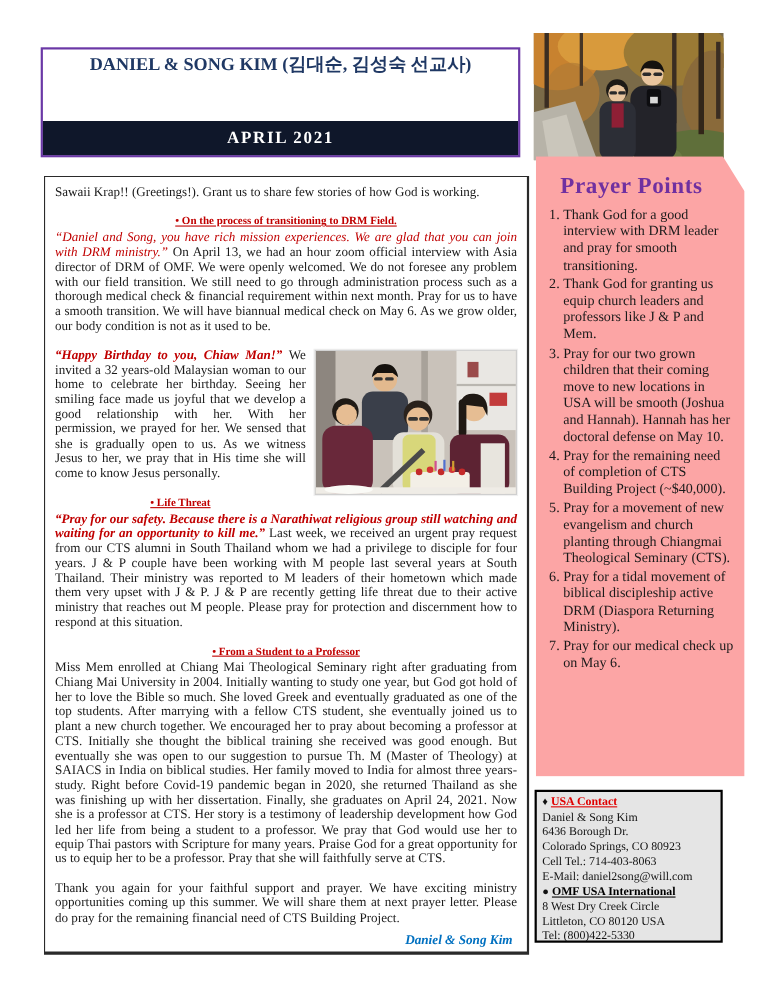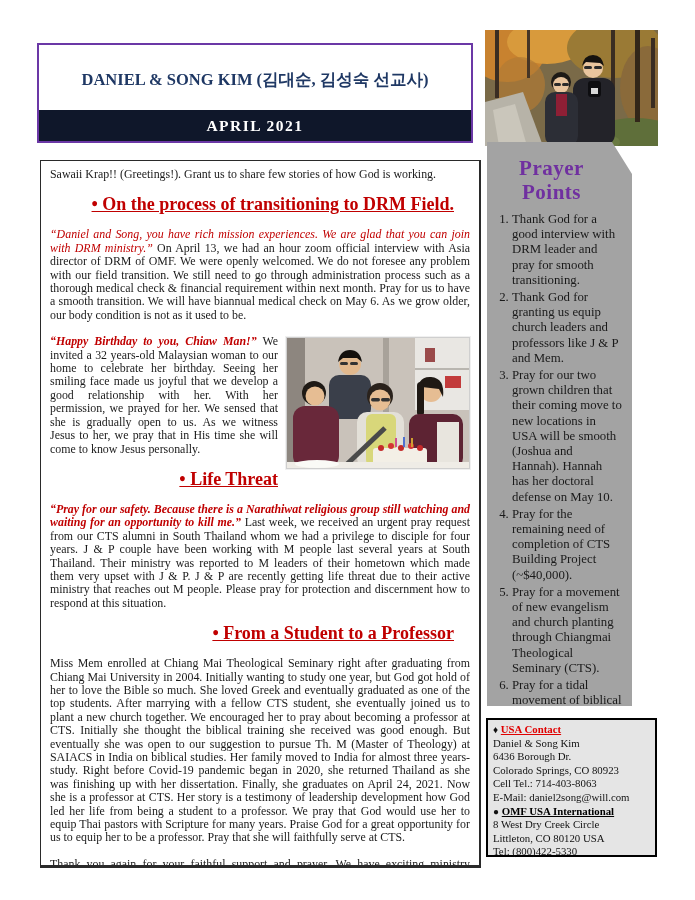--- a/index.html
+++ b/index.html
@@ -9,21 +9,21 @@
     -webkit-font-smoothing:antialiased;
   }
   .abs{position:absolute;box-sizing:border-box;}
 
   
   .header-box{
     left:37px;top:43px;width:436px;height:100px;
     border:2px solid #6b38a6;background:#fff;
     display:flex;flex-direction:column;
   }
-  .header-text{flex:1;display:flex;flex-direction:column;justify-content:center;gap:1px;padding-top:4px;}
+  .header-text{flex:1;display:flex;justify-content:center;gap:1px;padding-top:4px;}
   .header-line{
     text-align:center;color:#1f3864;font-weight:bold;font-size:16.5px;line-height:20px;
     font-family:"Liberation Serif","DejaVu Sans",serif;
   }
   .banner{
     height:31px;background:#0f172a;color:#ffffff;font-weight:bold;font-size:15.5px;
     letter-spacing:1.5px;display:flex;align-items:center;justify-content:center;
   }
 
   
@@ -33,37 +33,37 @@
   
   .main-box{
     left:40px;top:160px;width:441px;height:708px;
     border:1px solid #2a2a2a;border-right-width:2px;border-bottom-width:3px;
     padding:7px 9px 0 9px;overflow:hidden;
     font-size:11.9px;line-height:13.4px;color:#1a1a1a;text-align:justify;
   }
   .main-box p{margin:0 0 13px 0;}
   .main-box p.tight{margin-bottom:13px;}
   h3.sec{
-    margin:16px;color:#c00000;font-size:18px;line-height:15px;font-weight:bold;
-    text-decoration:underline;text-align:right;
+    margin:0;color:#c00000;font-size:10px;line-height:15px;font-weight:bold;
+    text-decoration:underline;text-align:center;
   }
   .quote{color:#c00000;font-style:italic;}
   .quote.b{font-weight:bold;}
   .photo2{
     float:right;width:182px;height:130px;margin:2px 0 4px 8px;
     border:1px solid #cfcfcf;background:#fff;box-shadow:0 0 0 1px #f0f0f0;
   }
   .signature{
     text-align:right;color:#0070c0;font-weight:bold;font-style:italic;
     font-size:12px;padding-right:4px;margin-top:-6px;
   }
 
   
   .sidebar{
-    left:487px;top:142px;width:145px;height:564px;background:#a3a3a3;
+    left:487px;top:142px;width:190px;height:564px;background:#fca5a5;
     clip-path:polygon(0 0,calc(100% - 20px) 0,100% 32px,100% 100%,0 100%);
     padding:14px 10px 0 8px;color:#1a1a1a;
   }
   .pp-title{
     color:#7030a0;font-weight:bold;font-size:21px;line-height:24px;text-align:center;
     margin:0 14px 8px 0;letter-spacing:.5px;
   }
   .pp-list{margin:0;padding:0 0 0 17px;font-size:12.8px;line-height:15.2px;}
   .pp-list li{margin:0 0 2px 0;}
 

